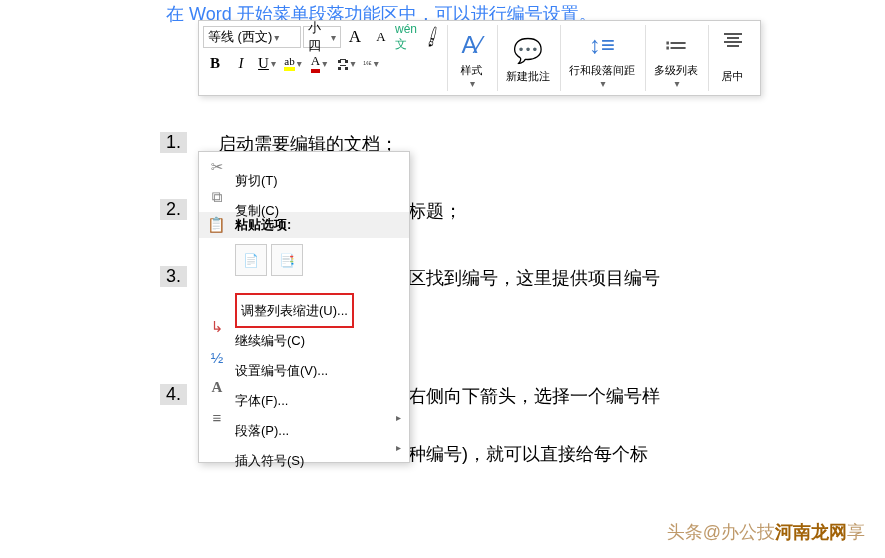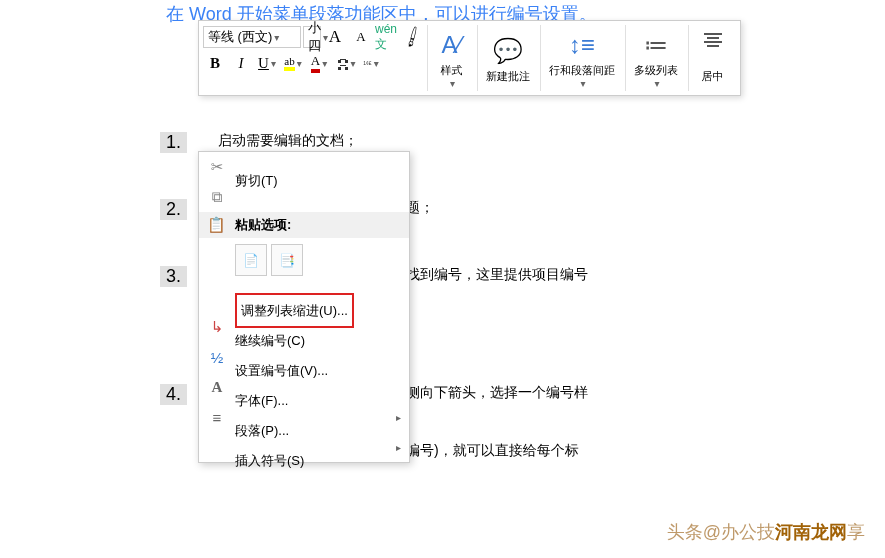--- a/index.html
+++ b/index.html
@@ -21,21 +21,21 @@
     .list-num {
       position: absolute;
       left: 160px;
       background: #e0e0e0;
       padding: 0 6px;
       font-size: 18px;
     }
     .list-text {
       position: absolute;
       left: 218px;
-      font-size: 14px;
+      font-size: 18px;
     }
     .n1 { top: 132px; } .t1 { top: 132px; }
     .n2 { top: 199px; } .t2 { top: 199px; left: 336px; }
     .n3 { top: 266px; } .t3 { top: 266px; left: 336px; }
     .n4 { top: 384px; } .t4 { top: 384px; left: 336px; }
     .t5 { top: 442px; left: 336px; }
 
     
     .mini-toolbar {
       position: absolute;
@@ -60,21 +60,21 @@
     }
     .font-box {
       border: 1px solid #ccc;
       padding: 1px 4px;
       font-size: 13px;
       display: flex;
       align-items: center;
       height: 22px;
     }
     .font-name { width: 98px; }
-    .font-size { width: 18px; }
+    .font-size { width: 38px; }
     .dd-arrow { font-size: 10px; color: #666; margin-left: 2px; }
     .tb-btn {
       width: 24px;
       height: 24px;
       display: flex;
       align-items: center;
       justify-content: center;
       cursor: pointer;
       font-size: 15px;
       position: relative;
@@ -281,20 +281,21 @@
   </div>
 </div>
 
 <div class="context-menu">
   <div class="cm-item">
     <span class="cm-icon cut-icon">✂</span>
     <span class="cm-label"><span>剪切(T)</span></span>
   </div>
   <div class="cm-item">
     <span class="cm-icon copy-icon">⧉</span>
+    <span class="cm-label"><span>复制(C)</span></span>
   </div>
   <div class="cm-section">
     <span class="cm-icon paste-icon" style="position:absolute;left:6px">📋</span>
     <span>粘贴选项:</span>
   </div>
   <div class="cm-paste-row">
     <div class="paste-opt">
         <span>📄</span>
       </div>
     <div class="paste-opt">

